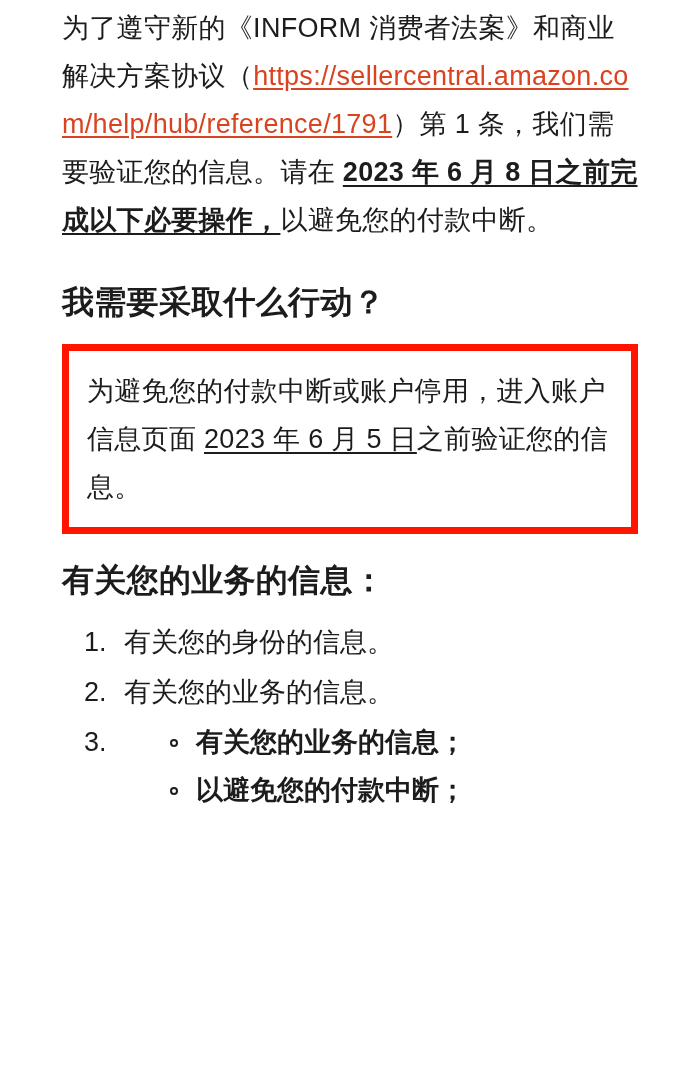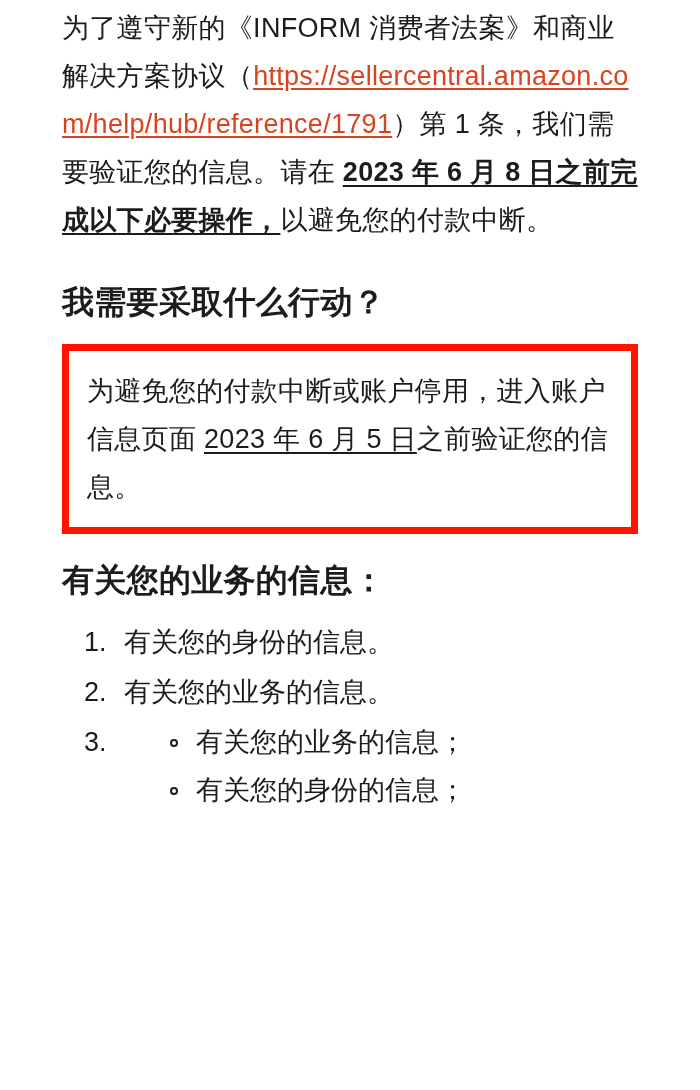--- a/index.html
+++ b/index.html
@@ -85,20 +85,21 @@
   }
   ul.substeps {
     list-style: none;
     margin: 0;
     padding-left: 44px;
   }
   ul.substeps > li {
     position: relative;
     padding-left: 28px;
     line-height: 48px;
+    font-weight: bold;
   }
   ul.substeps > li::before {
     content: "";
     position: absolute;
     left: 2px;
     top: 21px;
     width: 8px;
     height: 8px;
     border: 2px solid #1c1c1c;
     border-radius: 50%;
@@ -124,19 +125,19 @@
     <div class="gap-md"></div>
 
     <h2 class="heading">有关您的业务的信息：</h2>
 
     <ol class="steps">
       <li><span>有关您的身份的信息。</span></li>
       <li><span>有关您的业务的信息。</span></li>
       <li>
         <ul class="substeps">
           <li><span>有关您的业务的信息；</span></li>
-          <li><span>有关您的身份的信息；</span></li>
+          <li><span>以避免您的付款中断；</span></li>
         </ul>
       </li>
     </ol>
 
   </div>
 </div>
 
 </body></html>

